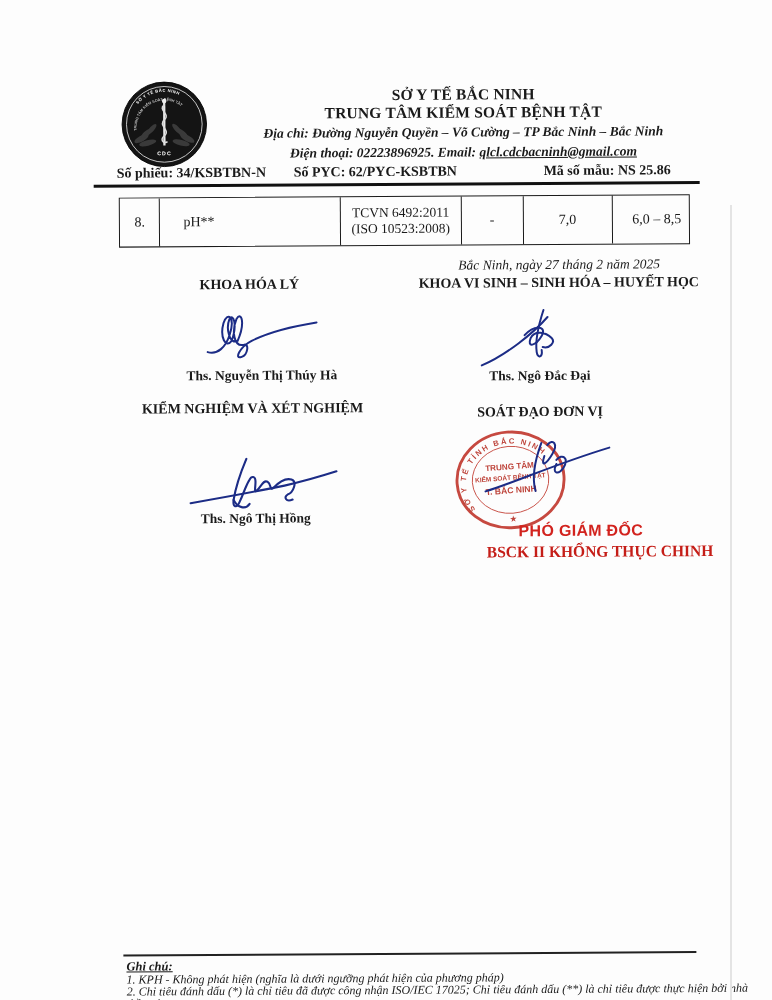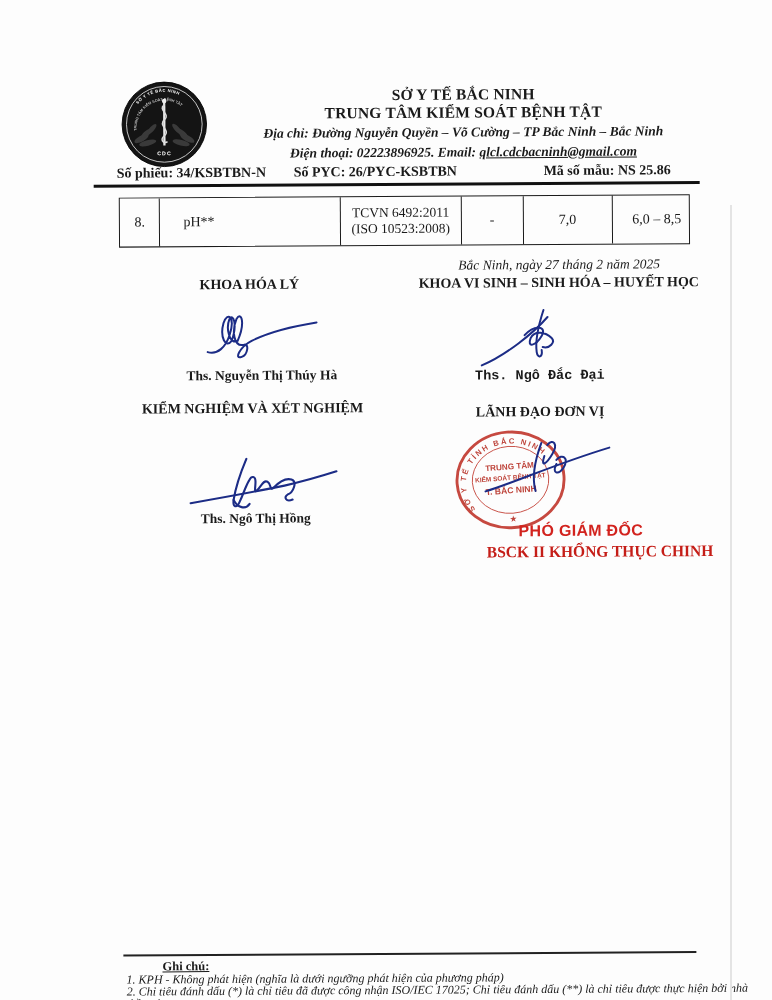--- a/index.html
+++ b/index.html
@@ -35,21 +35,21 @@
   .date{left:420px;top:258px;width:280px;text-align:center;font-style:italic;font-size:13.5px;}
   .dept{font-weight:bold;font-size:14px;text-align:center;line-height:16.5px;}
   .sname{font-weight:bold;font-size:13.5px;text-align:center;}
   .sig-svg{position:absolute;}
   .red-title{left:495px;top:523px;width:170px;text-align:center;
     font-family:"Liberation Sans","DejaVu Sans",sans-serif;font-weight:bold;font-size:16px;color:#d2231e;letter-spacing:.3px;}
   .red-name{left:483px;top:544px;width:190px;text-align:center;font-weight:bold;font-size:16px;color:#c51e18;transform:scaleX(.97);}
 
   
   .rule2{left:120px;top:953px;width:573px;height:1.8px;background:#222;}
-  .note-title{left:123px;top:958px;font-size:12.5px;font-weight:bold;text-decoration:underline;margin-left:36px;}
+  .note-title{left:123px;top:958px;font-size:12.5px;font-weight:bold;font-style:italic;text-decoration:underline;}
   .note{font-size:12px;font-style:italic;white-space:nowrap;}
 
   .scan-edge{left:730px;top:205px;width:1.5px;height:795px;background:#e4e4e4;}
 </style>
 </head>
 <body>
 
 <div class="page">
   <div class="rot">
 
@@ -88,21 +88,21 @@
     </svg>
 
     <div class="abs hdr">
       <div class="hdr-org">SỞ Y TẾ BẮC NINH</div>
       <div class="hdr-org">TRUNG TÂM KIỂM SOÁT BỆNH TẬT</div>
       <div class="hdr-addr">Địa chỉ: Đường Nguyễn Quyền – Võ Cường – TP Bắc Ninh – Bắc Ninh</div>
       <div class="hdr-addr"><span>Điện thoại: 02223896925. Email: </span><span class="hdr-email">qlcl.cdcbacninh@gmail.com</span></div>
     </div>
 
     <div class="abs refs nw" style="left:118px;">Số phiếu: 34/KSBTBN-N</div>
-    <div class="abs refs nw" style="left:295px;">Số PYC: 26/PYC-KSBTBN</div>
+    <div class="abs refs nw" style="left:295px;">Số PYC: 62/PYC-KSBTBN</div>
     <div class="abs refs nw" style="left:545px;">Mã số mẫu: NS 25.86</div>
     <div class="abs rule1"></div>
 
     <div class="abs rtable">
       <div class="cell c-no">8.</div>
       <div class="cell c-par">pH**</div>
       <div class="cell c-met">
         <div>TCVN 6492:2011</div>
         <div>(ISO 10523:2008)</div>
       </div>
@@ -122,26 +122,26 @@
     </svg>
     <div class="abs sname nw" style="left:172px;top:367px;width:180px;">Ths. Nguyễn Thị Thúy Hà</div>
 
     <svg class="sig-svg" style="left:478px;top:306px;" width="115" height="66" viewBox="0 0 115 66">
       <g fill="none" stroke="#1c2c86" stroke-width="2" stroke-linecap="round">
         <path d="M4 60 C 28 50 56 28 70 12"></path>
         <path d="M66 5 C 62 17 57 33 59 47 C 60 54 65 52 64 45"></path>
         <path d="M47 30 C 57 19 70 21 64 31 C 58 41 49 43 53 33 C 57 25 68 27 74 33 C 78 37 72 44 65 42"></path>
       </g>
     </svg>
-    <div class="abs sname nw" style="left:460px;top:369px;width:160px;font-family:Liberation Mono, monospace;">Ths. Ngô Đắc Đại</div>
+    <div class="abs sname nw" style="left:460px;top:369px;width:160px;">Ths. Ngô Đắc Đại</div>
 
     <div class="abs dept" style="left:130px;top:400px;width:245px;">
       <div>KIỂM NGHIỆM VÀ XÉT NGHIỆM</div>
     </div>
-    <div class="abs dept nw" style="left:465px;top:405px;width:150px;">LÃNH ĐẠO ĐƠN VỊ</div>
+    <div class="abs dept nw" style="left:465px;top:405px;width:150px;">SOÁT ĐẠO ĐƠN VỊ</div>
 
     <svg class="sig-svg" style="left:188px;top:450px;" width="152" height="60" viewBox="0 0 152 60">
       <g fill="none" stroke="#1c2c86" stroke-width="2.1" stroke-linecap="round">
         <path d="M2 52 C 32 47 66 41 96 35 C 114 31 132 26 148 21"></path>
         <path d="M58 8 C 52 22 47 37 45 49 C 44 56 48 58 51 51 C 55 43 57 35 61 29 C 63 25 67 25 67 31 C 67 37 65 43 69 39 C 73 35 75 29 79 31 C 83 33 81 41 85 37 C 91 31 97 27 103 29 C 109 31 105 42 99 44 C 95 46 97 52 104 49"></path>
         <path d="M45 49 C 49 57 57 59 61 53"></path>
       </g>
     </svg>
     <div class="abs sname nw" style="left:175px;top:510px;width:160px;text-align:center;">Ths. Ngô Thị Hồng</div>
 

